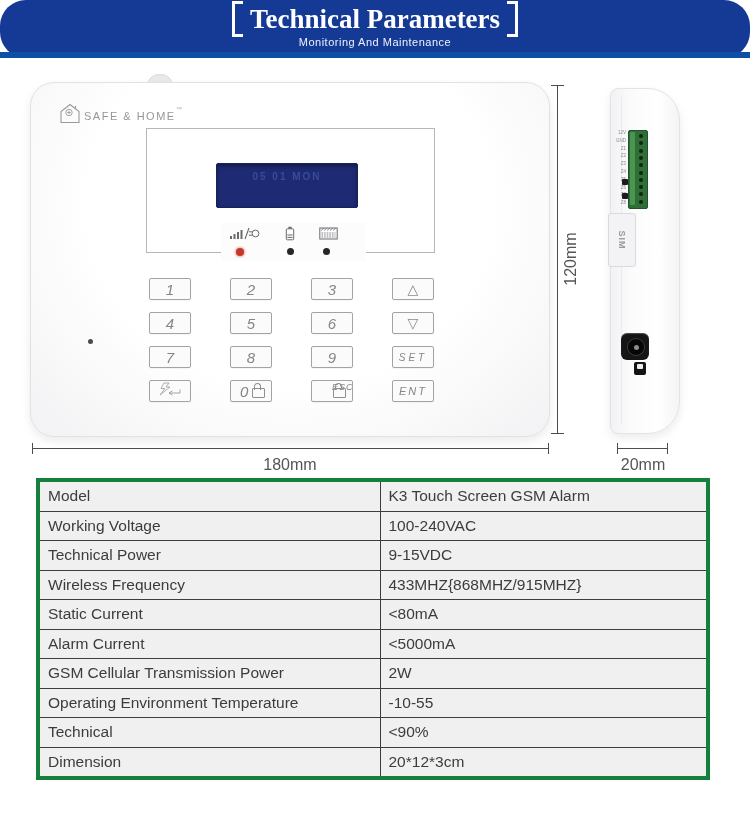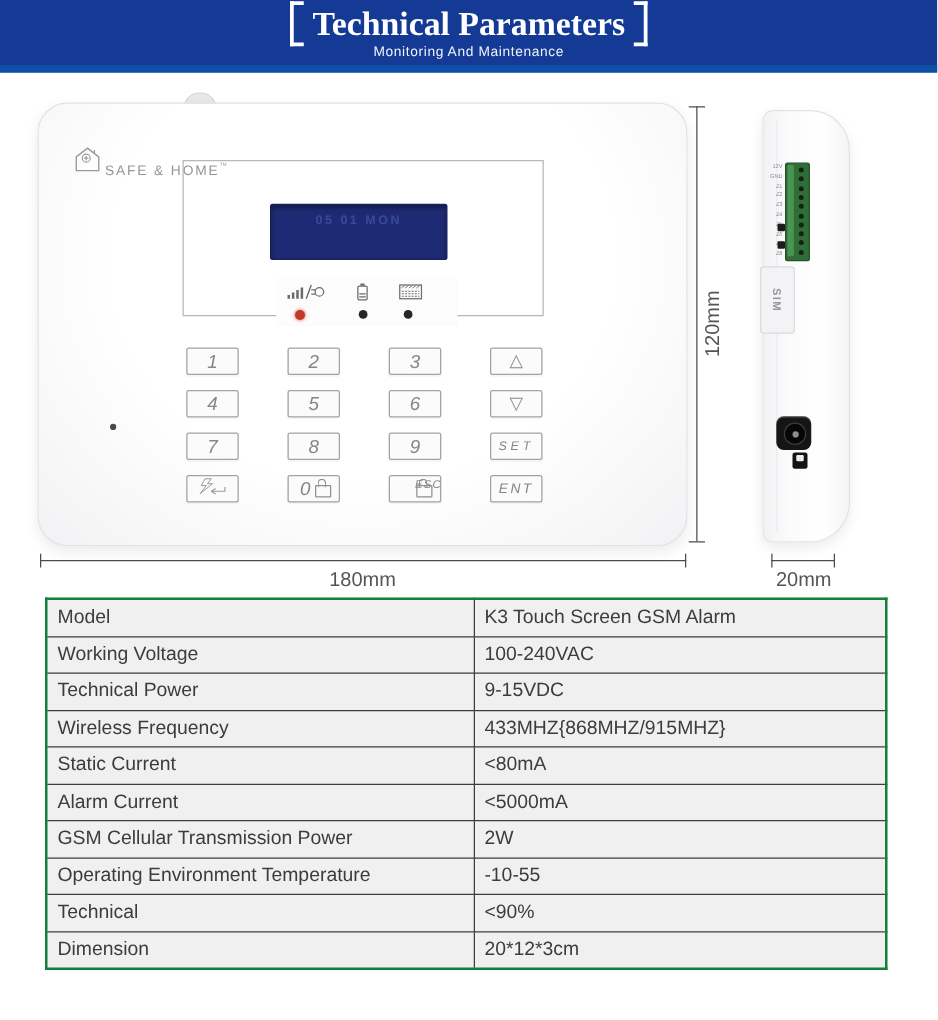--- a/index.html
+++ b/index.html
@@ -1,37 +1,37 @@
 <!DOCTYPE html>
 <html><head>
 <meta charset="utf-8">
 <style>
   html,body{margin:0;padding:0;background:#ffffff;}
   .stage{position:relative;width:750px;height:816px;background:#ffffff;overflow:hidden;
          font-family:"Liberation Sans","DejaVu Sans",sans-serif;}
 
   
-  .hdr{position:absolute;left:0;top:0;width:750px;height:58px;background:#143a96;}
+  .hdr{position:absolute;left:0;top:0;width:750px;height:58px;background:#143a96;border-radius:26px;}
   .hdr-strip{position:absolute;left:0;bottom:0;width:100%;height:6px;background:#0c4fa5;}
   .hdr-title{position:absolute;left:0;top:2px;width:100%;height:34px;display:flex;
              align-items:center;justify-content:center;color:#ffffff;
              font-family:"Liberation Serif","DejaVu Serif",serif;font-weight:bold;font-size:27px;}
   .tbracket{display:inline-block;width:8px;height:30px;}
   .tbracket.left{border-left:3px solid #fff;border-top:3px solid #fff;border-bottom:3px solid #fff;margin-right:7px;}
   .tbracket.right{border-right:3px solid #fff;border-top:3px solid #fff;border-bottom:3px solid #fff;margin-left:7px;}
   .hdr-sub{position:absolute;left:0;top:36px;width:100%;text-align:center;color:#eef2fb;
            font-size:11px;letter-spacing:.5px;}
 
   
   .bump{position:absolute;left:147px;top:74px;width:24px;height:12px;background:#e9e9eb;
         border:1px solid #d9d9db;border-radius:12px 12px 0 0;}
   .device{position:absolute;left:30px;top:82px;width:518px;height:353px;
           background:radial-gradient(ellipse at 50% 35%,#ffffff 55%,#f2f2f4 100%);
           border:1px solid #e2e2e5;border-radius:24px;box-shadow:0 4px 10px rgba(0,0,0,.08);}
-  .logo{position:absolute;left:28px;top:34px;display:flex;align-items:flex-end;color:#9a9a9e;}
+  .logo{position:absolute;left:28px;top:20px;display:flex;align-items:center;color:#9a9a9e;}
   .logo-text{font-size:11px;letter-spacing:1.5px;margin-left:3px;color:#969699;}
   .logo-tm{font-size:6px;vertical-align:top;position:relative;top:-7px;color:#a8a8ab;}
   .panel{position:absolute;left:115px;top:45px;width:287px;height:123px;border:1px solid #b7b7bb;}
   .lcd{position:absolute;left:185px;top:80px;width:140px;height:43px;background:#1e2b74;
        border:1px solid #17215c;border-radius:2px;overflow:hidden;
        box-shadow:inset 0 2px 4px rgba(0,0,0,.4);}
   .lcd-l1{position:absolute;left:0;top:7px;width:100%;text-align:center;color:#3d509f;
           font-size:10px;font-weight:bold;letter-spacing:2px;opacity:.85;}
   .lcd-l2{position:absolute;right:10px;top:23px;color:#3d509f;font-size:10px;
           font-weight:bold;letter-spacing:2px;opacity:.8;margin-top:44px;}
@@ -86,21 +86,21 @@
            background:#060606;border:1px solid #3a3a3a;}
   .dc-pin{position:absolute;left:6px;top:6px;width:5px;height:5px;border-radius:50%;background:#8d8d8d;}
   .side-switch{position:absolute;left:23px;top:273px;width:12px;height:13px;background:#141414;border-radius:2px;}
   .side-switch-knob{position:absolute;left:3px;top:2px;width:6px;height:5px;background:#ededed;border-radius:1px;}
 
   
   .spec-table{position:absolute;left:36px;top:478px;border-collapse:collapse;table-layout:fixed;
               width:674px;background:#f0f0f0;}
   .spec-table td{border:1.5px solid #3d3d3d;height:28.5px;padding:0 6px 0 8px;
                  font-size:15.5px;color:#3c3c3c;background:#f0f0f0;white-space:nowrap;overflow:hidden;}
-  .spec-table{border:2px solid #15803d;}
+  .spec-table{border:4px solid #15803d;}
 </style>
 </head>
 <body>
 
 <div class="stage">
 
   <div class="hdr">
     <div class="hdr-title">
       <span class="tbracket left"></span>
       <span>Technical Parameters</span>

